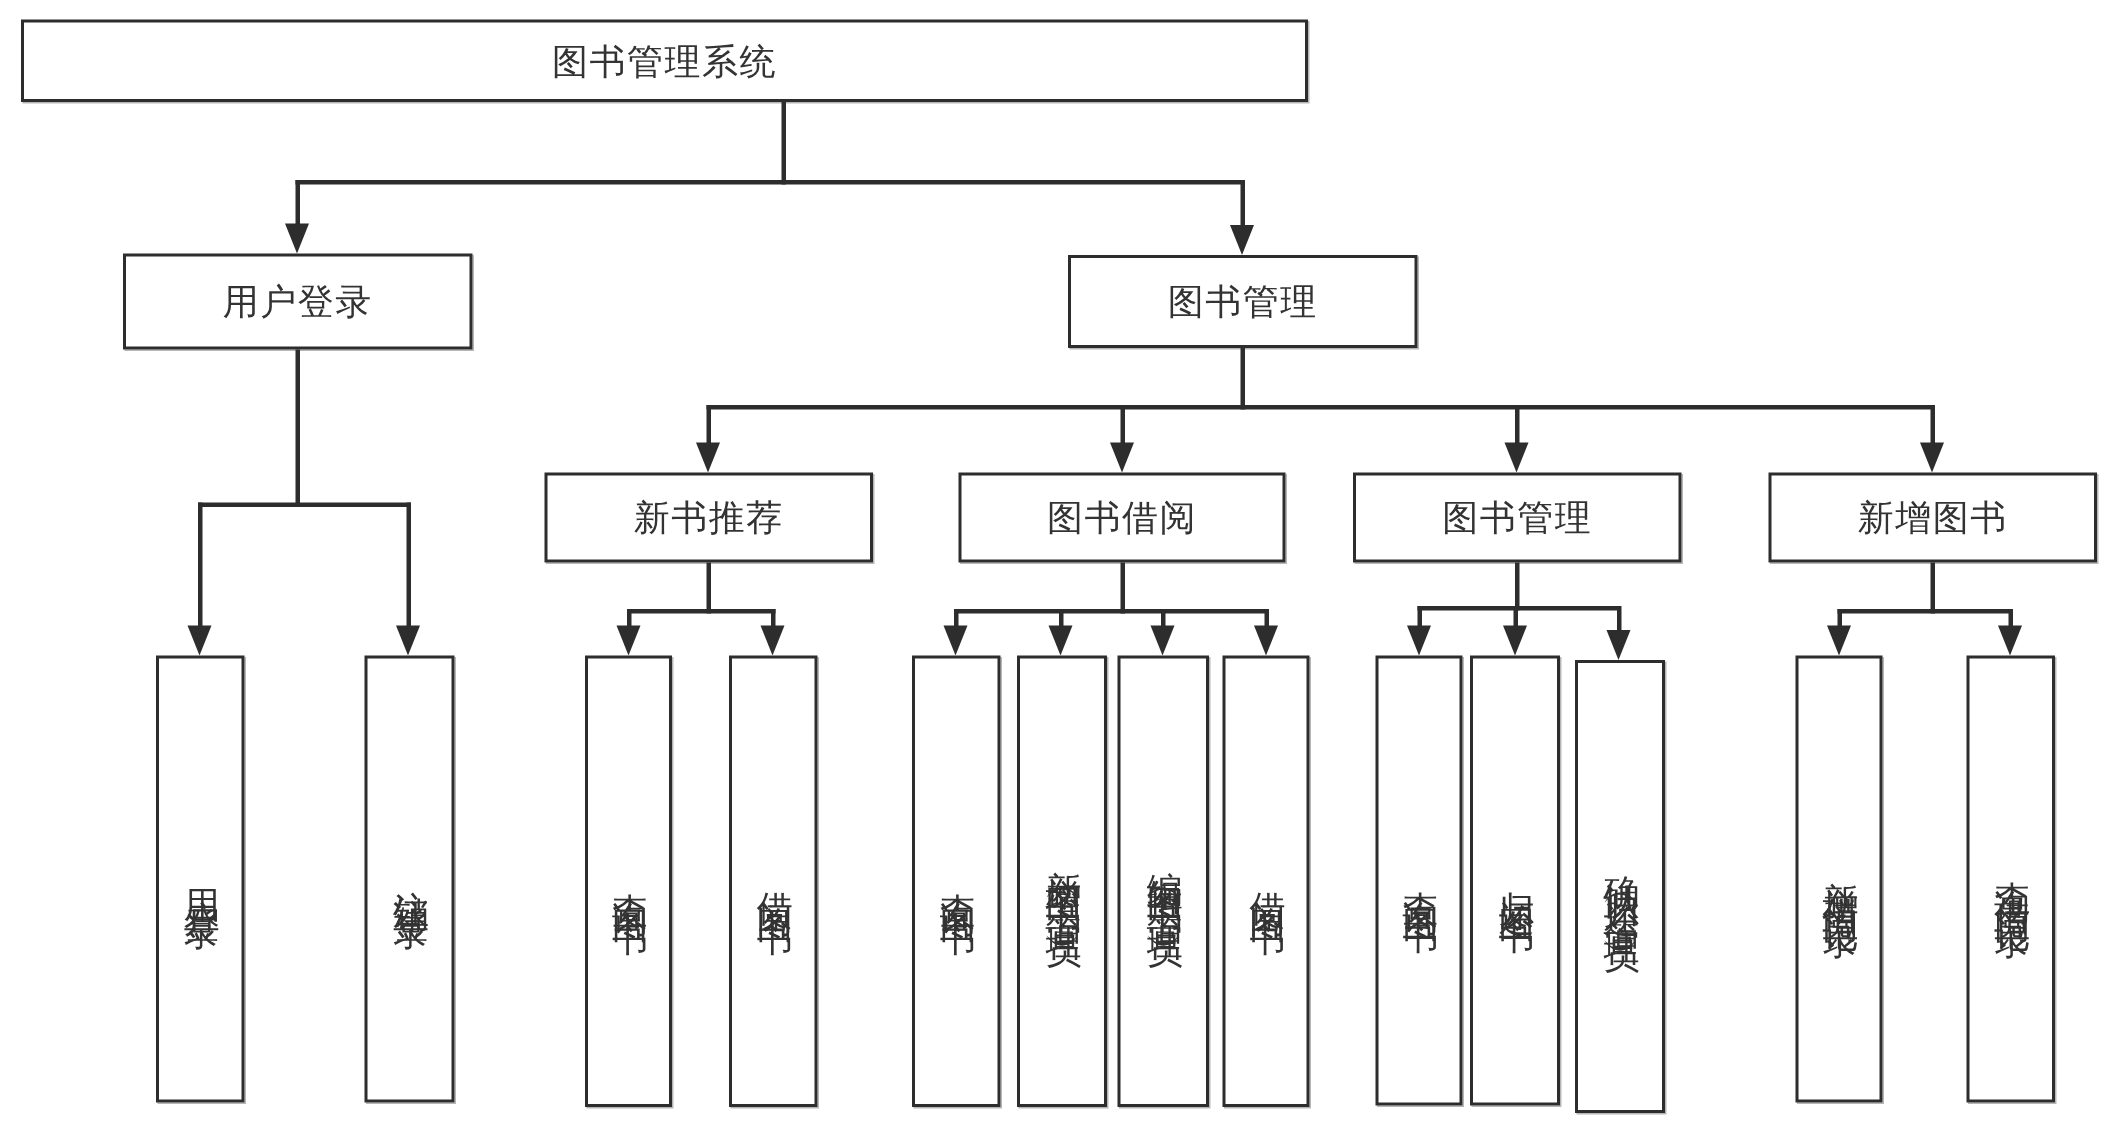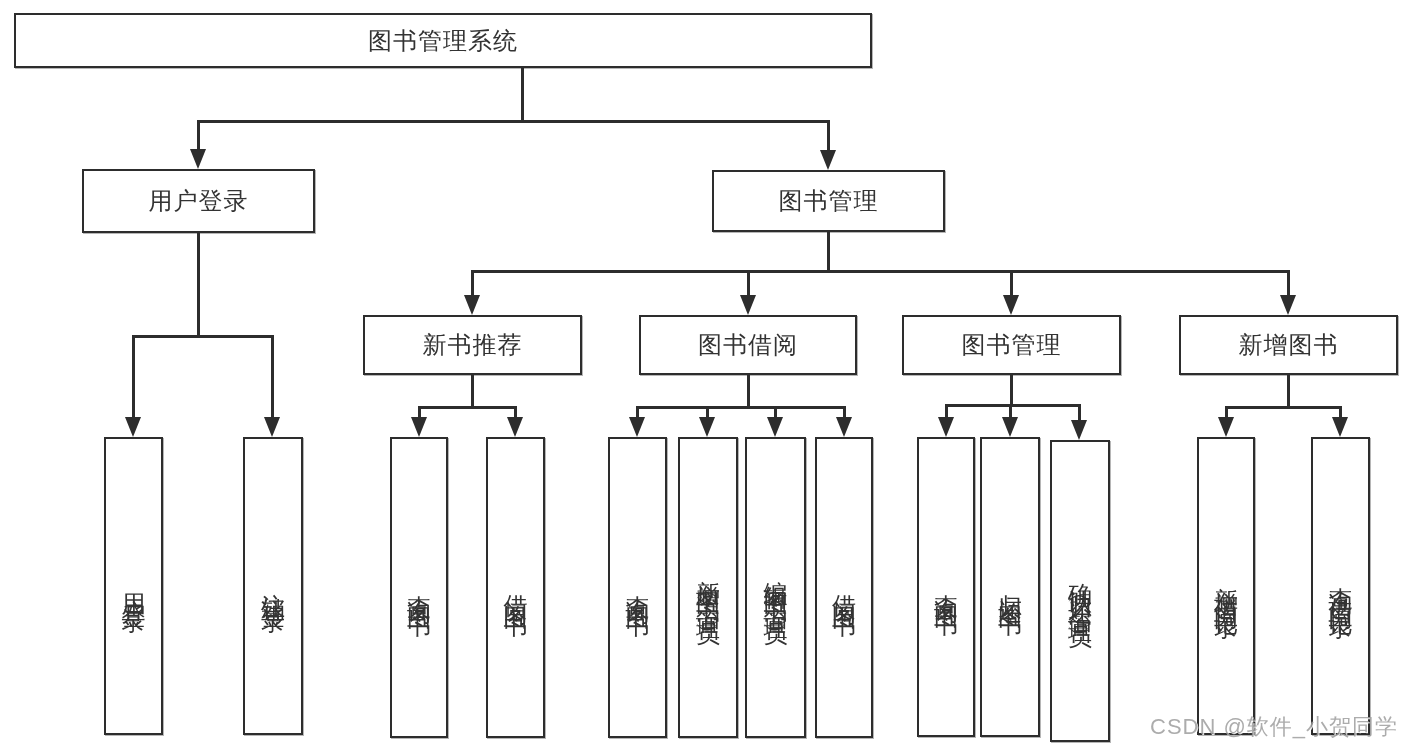--- a/index.html
+++ b/index.html
@@ -112,15 +112,14 @@
   <div class="ah" style="left:629px;top:417px"></div>
   <div class="ah" style="left:699px;top:417px"></div>
   <div class="ah" style="left:767px;top:417px"></div>
   <div class="ah" style="left:836px;top:417px"></div>
   <div class="ah" style="left:938px;top:417px"></div>
   <div class="ah" style="left:1002px;top:417px"></div>
   <div class="ah" style="left:1071px;top:420px"></div>
   <div class="ah" style="left:1218px;top:417px"></div>
   <div class="ah" style="left:1332px;top:417px"></div>
 
-  <div class="wm">CSDN @软件_小贺同学</div>
 
 </div>
 
 </body></html>

